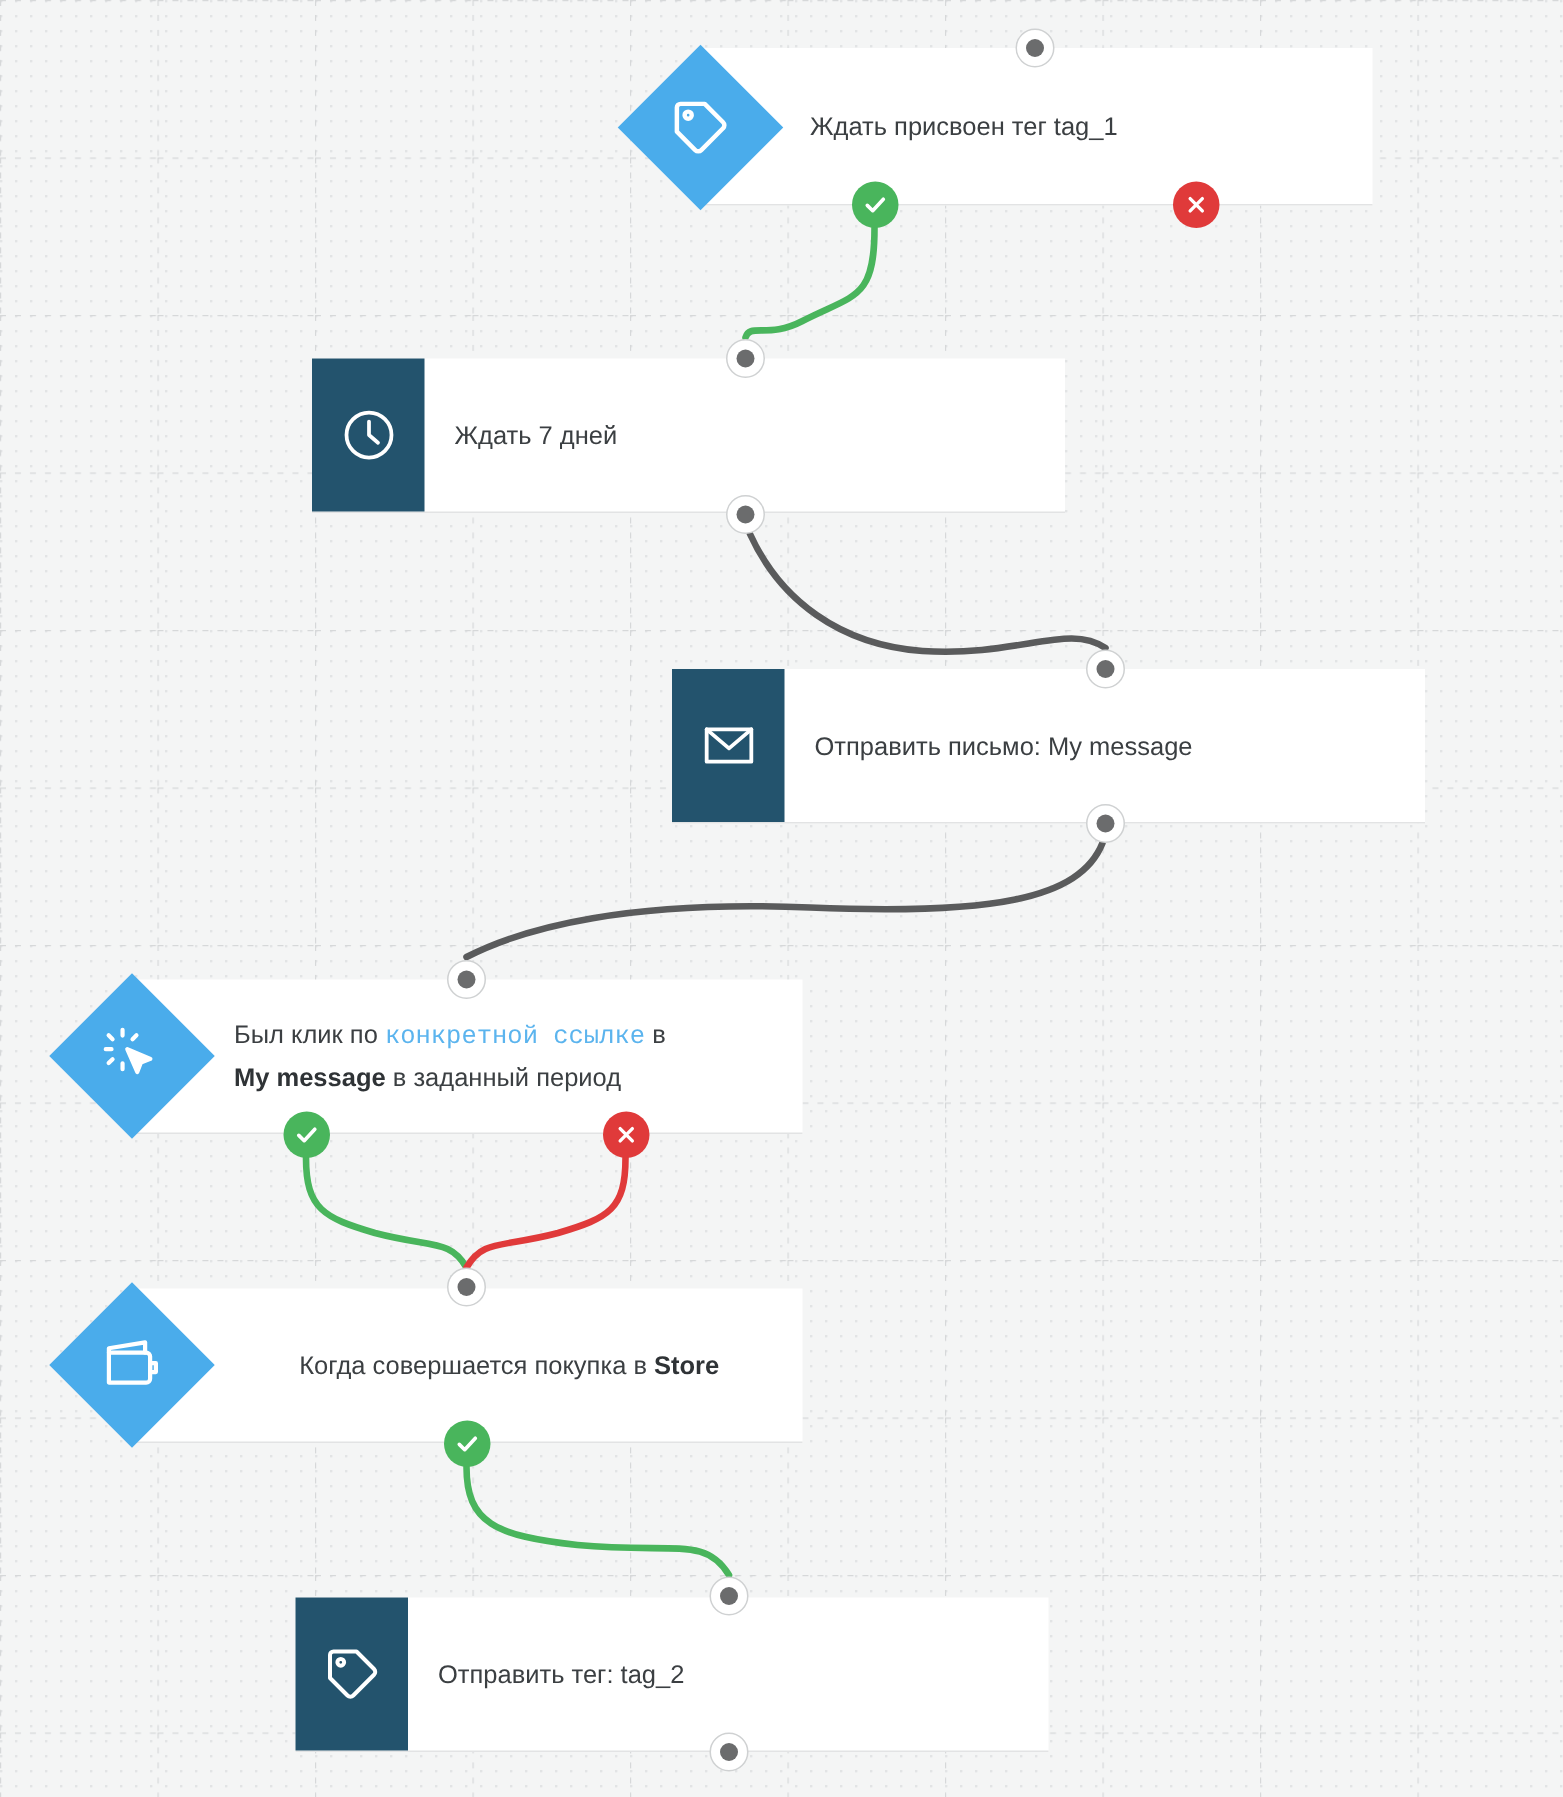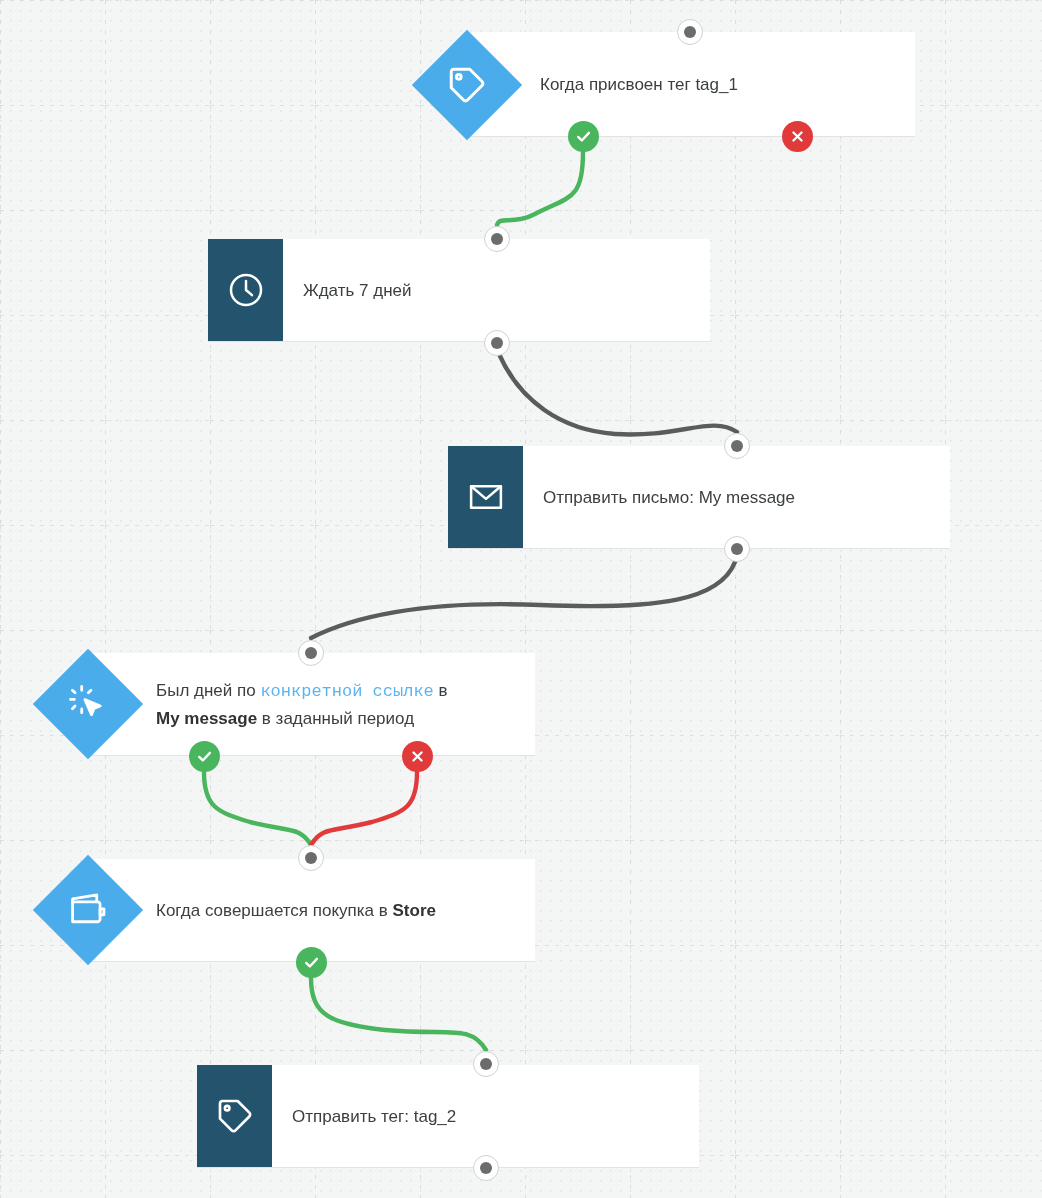--- a/index.html
+++ b/index.html
@@ -151,21 +151,21 @@
         <path d="M 0 0 L 105 0" stroke="#d6d8d9" stroke-width="1.6" stroke-dasharray="4 6"></path>
         <path d="M 0 0 L 0 105" stroke="#d6d8d9" stroke-width="1.6" stroke-dasharray="4 6"></path>
       </pattern>
     </defs>
     <rect width="1042" height="1198" fill="#f4f5f5"></rect>
     <rect width="1042" height="1198" fill="url(#dots)"></rect>
     <rect width="1042" height="1198" fill="url(#major)"></rect>
   </svg>
 
   <div class="node trigger" style="left:467px; top:32px; width:448px; height:105px;">
-    <div class="node-label" style="padding-left:73px;">Когда присвоен тег tag_1</div>
+    <div class="node-label" style="padding-left:73px;">Ждать присвоен тег tag_1</div>
   </div>
   <div class="diamond" style="left:428px; top:46px;">
     <span class="dg">
       <svg width="42" height="42" viewBox="0 0 24 24" fill="none" stroke="#ffffff" stroke-width="1.7" stroke-linecap="round" stroke-linejoin="round">
         <path d="M20.6 12.3 12.3 20.6a1.6 1.6 0 0 1-2.3 0l-7-7V4.4A1.4 1.4 0 0 1 4.4 3h9.2l7 7a1.6 1.6 0 0 1 0 2.3z"></path>
         <circle cx="7.3" cy="7.3" r="1.35"></circle>
       </svg>
     </span>
   </div>
 
@@ -187,33 +187,33 @@
         <svg width="38" height="38" viewBox="0 0 24 24" fill="none" stroke="#ffffff" stroke-width="1.6" stroke-linecap="round" stroke-linejoin="round">
           <rect x="2.6" y="5.2" width="18.8" height="13.6"></rect>
           <path d="M2.6 5.2 12 13.2l9.4-8"></path>
         </svg>
       </span>
     </div>
     <div class="node-label">Отправить письмо: My message</div>
   </div>
 
   <div class="node trigger" style="left:88px; top:653px; width:447px; height:103px;">
-    <div class="node-label two-line" id="label-click" style="padding-left:68px;"><span>Был дней по </span><span class="lnk">конкретной ссылке</span><span> в
+    <div class="node-label two-line" id="label-click" style="padding-left:68px;"><span>Был клик по </span><span class="lnk">конкретной ссылке</span><span> в
 </span><span class="bld">My message</span><span> в заданный период</span></div>
   </div>
   <div class="diamond" style="left:49px; top:665px;">
     <span class="dg">
       <svg width="42" height="42" viewBox="0 0 24 24" fill="none" stroke="#ffffff" stroke-width="1.6" stroke-linecap="round" stroke-linejoin="round">
         <path d="M10.2 9.4 19 13.1l-3.6 1.4-1.4 3.6z" fill="#ffffff"></path>
         <path d="M8.4 4.2V2M4.6 5.6 3.1 4.1M4.2 9.4H2M4.6 13.2 3.1 14.7M8.4 14.8v2.2M12.2 5.6l1.5-1.5"></path>
       </svg>
     </span>
   </div>
 
-  <div class="node trigger" style="left:88px; top:859px; width:447px; height:103px;">
+  <div class="node trigger" style="left:88px; top:859px; width:447px; height:103px;justify-content:center;">
     <div class="node-label" id="label-purchase" style="padding-left:68px;"><span>Когда совершается покупка в </span><span class="bld">Store</span></div>
   </div>
   <div class="diamond" style="left:49px; top:871px;">
     <span class="dg">
       <svg width="42" height="42" viewBox="0 0 24 24" fill="none" stroke="#ffffff" stroke-width="1.6" stroke-linecap="round" stroke-linejoin="round">
         <path d="M3.2 7.3h14.2a1.5 1.5 0 0 1 1.5 1.5v8.4a1.5 1.5 0 0 1-1.5 1.5H3.2z"></path>
         <path d="M3.2 7.3V5.6L17 3.4v3.9"></path>
         <path d="M18.9 11.3h2.2v3.4h-2.2z"></path>
       </svg>
     </span>

